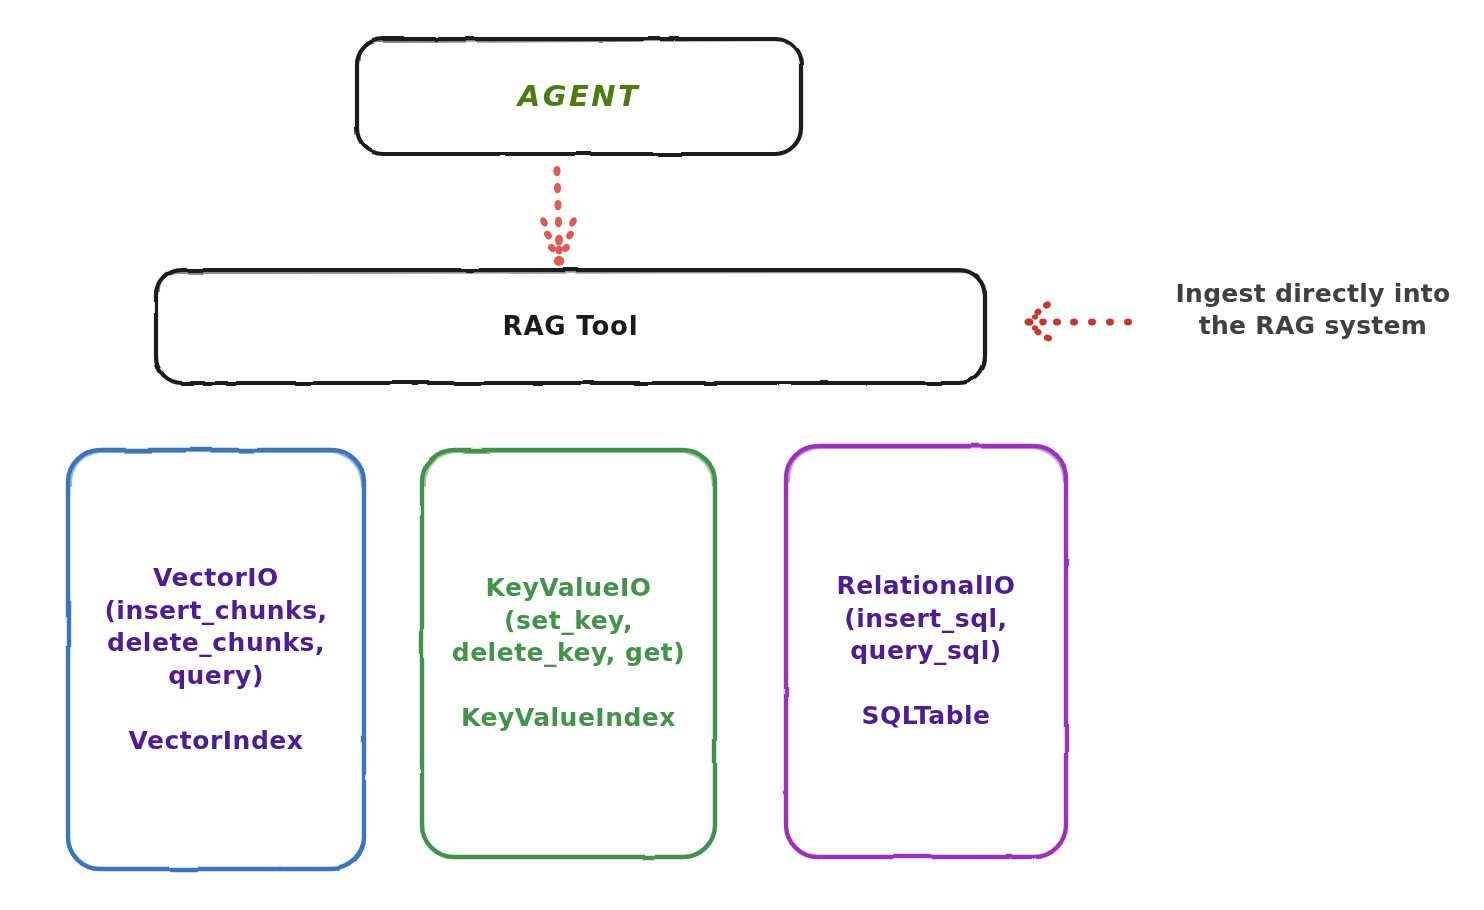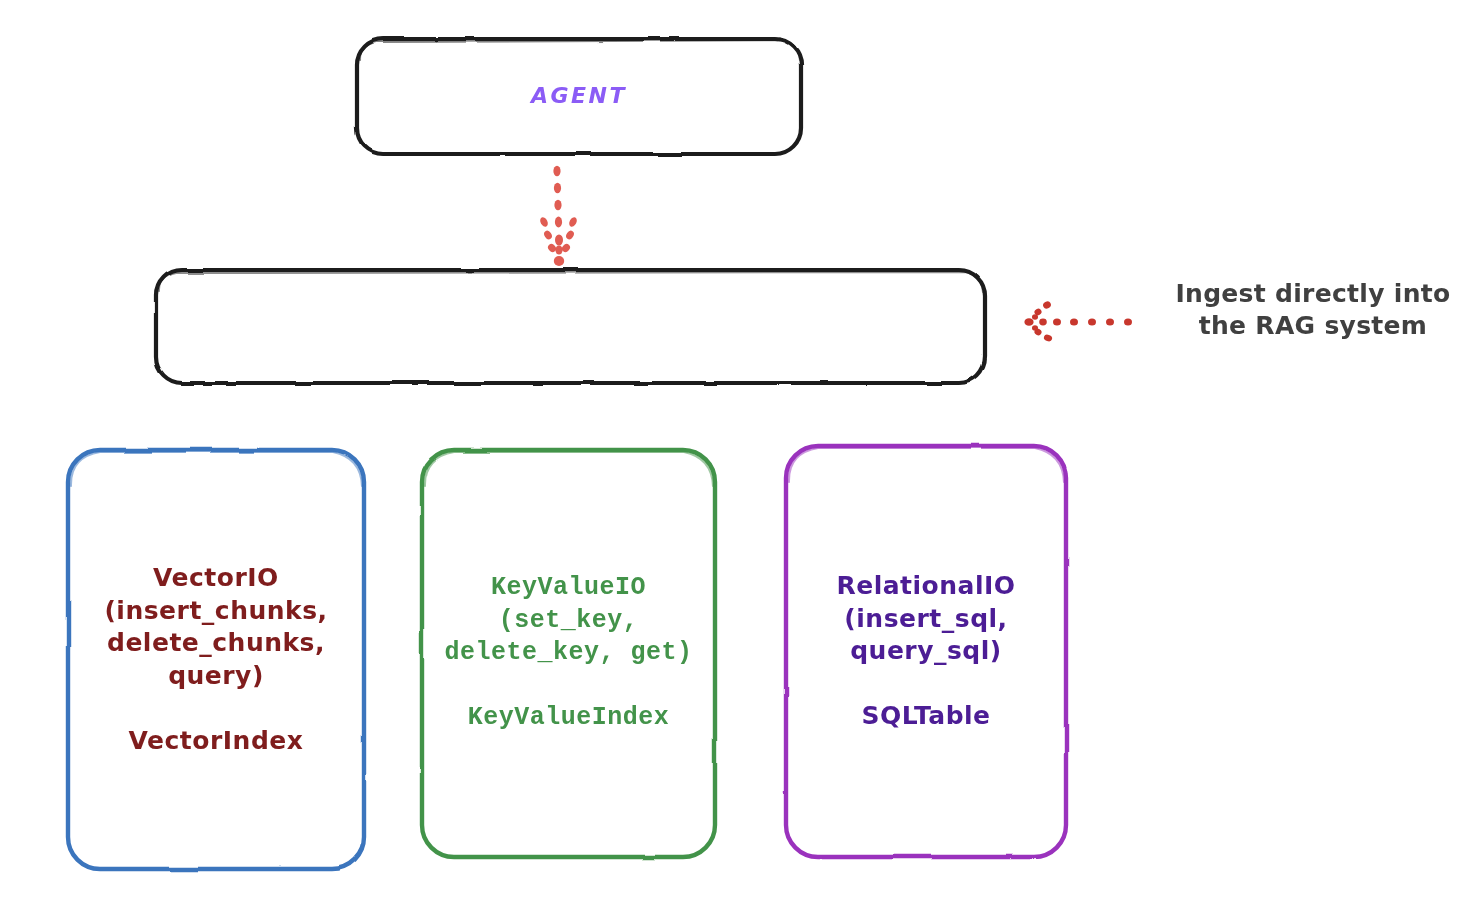--- a/index.html
+++ b/index.html
@@ -44,25 +44,25 @@
   }
 
   
   #node-agent {
     left: 357px;
     top: 39px;
     width: 444px;
     height: 115px;
   }
   #node-agent .node-label {
-    font-size: 22px;
+    font-size: 29px;
     font-style: italic;
     font-weight: 700;
     letter-spacing: 2.5px;
-    color: #8b5cf6;
+    color: #4d7c0f;
   }
 
   
   #node-ragtool {
     left: 156px;
     top: 270px;
     width: 829px;
     height: 113px;
   }
   #node-ragtool .node-label {
@@ -90,22 +90,22 @@
     top: 446px;
     width: 280px;
     height: 411px;
   }
 
   .node.provider .node-label {
     font-size: 25px;
     font-weight: 600;
     line-height: 1.3;
   }
-  #node-vectorio .node-label { color: #7f1d1d; }
-  #node-keyvalueio .node-label { color: #43934a; font-family: Liberation Mono, monospace; }
+  #node-vectorio .node-label { color: #4c1d95; }
+  #node-keyvalueio .node-label { color: #43934a; }
   #node-relationalio .node-label { color: #4c1d95; }
 
   
   #annotation-ingest {
     position: absolute;
     left: 1148px;
     top: 278px;
     width: 330px;
     color: #404040;
     font-size: 25px;
@@ -191,20 +191,23 @@
       <ellipse cx="1048" cy="338" rx="4.2" ry="3.2" transform="rotate(18 1048 338)"></ellipse>
       <ellipse cx="1035" cy="317" rx="3.0" ry="2.8"></ellipse>
       <ellipse cx="1035" cy="328" rx="3.0" ry="2.8"></ellipse>
     </g>
   </svg>
 
   <div class="node" id="node-agent">
     <span class="node-label">AGENT</span>
   </div>
 
+  <div class="node" id="node-ragtool">
+    <span class="node-label">RAG Tool</span>
+  </div>
 
   <div class="node provider" id="node-vectorio">
     <span class="node-label">VectorIO
 (insert_chunks,
 delete_chunks,
 query)
 
 VectorIndex</span>
   </div>
 

